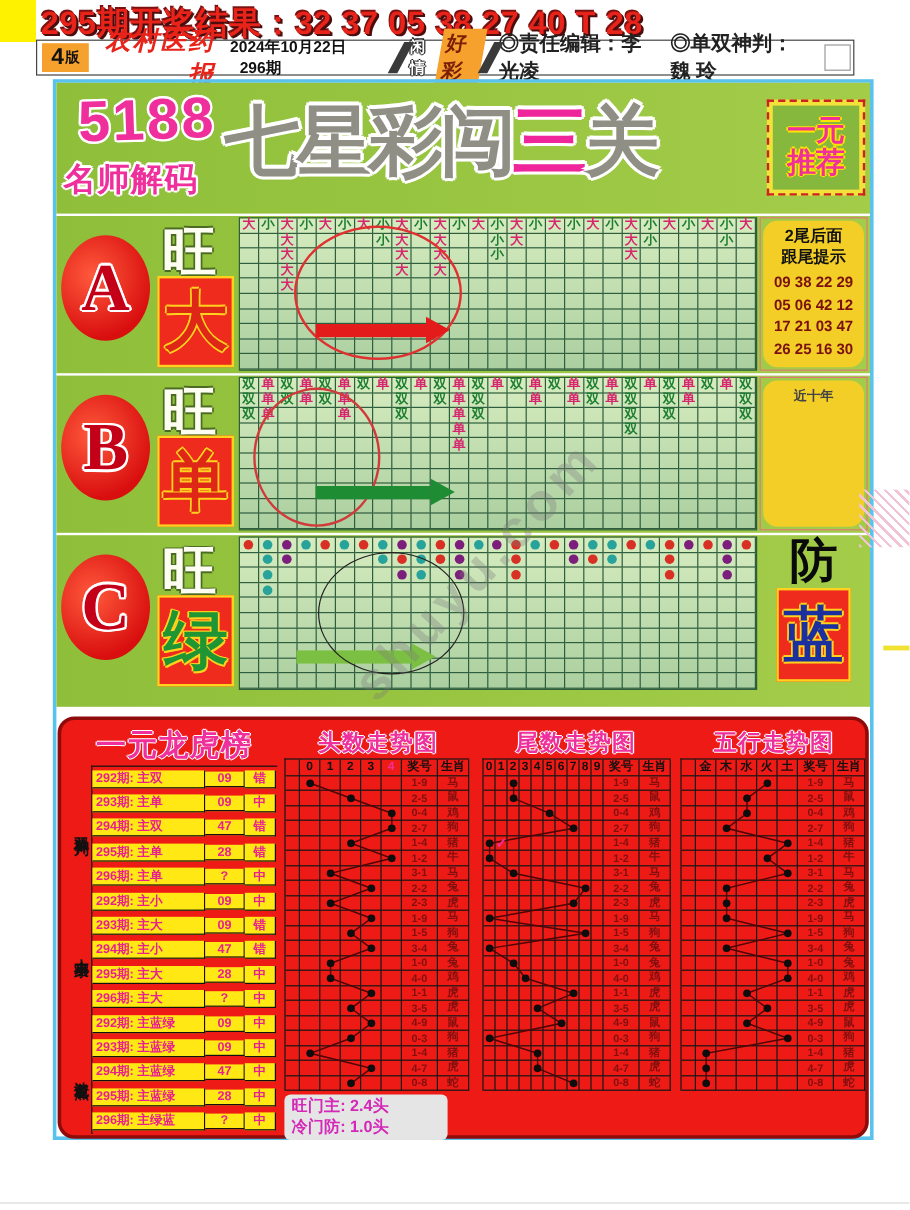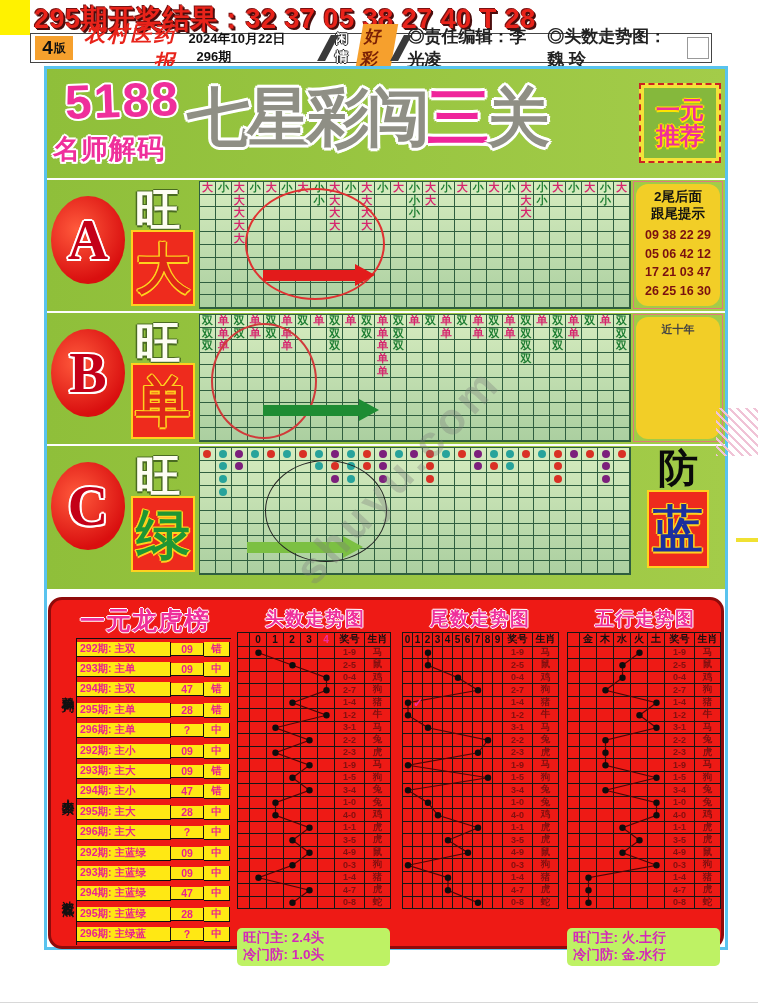--- a/index.html
+++ b/index.html
@@ -92,21 +92,21 @@
   .dc3 { width:26px; justify-content:center; }
 
   .chart { position:absolute; top:0; width:160px; height:352px; }
   .ctitle { position:absolute; top:6px; width:100%; text-align:center; font-size:19px; font-weight:bold; color:#ef2f9b; letter-spacing:1px; }
   .cgrid { position:absolute; top:32px; left:2px; display:grid; border-left:1px solid #161616; border-top:1px solid #161616; }
   .cc { border-right:1px solid #161616; border-bottom:1px solid #161616; display:flex; align-items:center; justify-content:center; overflow:hidden; }
   .chead { font-size:10px; font-weight:bold; color:#101010; }
   .clab { font-size:9px; font-weight:bold; color:#801010; }
   .czod { font-size:9.5px; font-weight:bold; color:#801010; }
   .csvg { position:absolute; top:32px; left:2px; pointer-events:none; }
-  .cfoot { position:absolute; top:328px; left:2px; width:153px; height:38px; background:#bef264; border-radius:5px; padding:2px 6px; }
+  .cfoot { position:absolute; top:312px; left:2px; width:136px; height:38px; background:#e5e5e5; border-radius:5px; padding:2px 6px; }
   .cfoot div { font-size:13.5px; font-weight:bold; color:#d428b8; line-height:1.25; white-space:nowrap; }
   .ccheck { position:absolute; color:#ef2f9b; font-size:12px; font-weight:bold; }
 
   
   #watermark { position:absolute; left:285px; top:560px; transform:rotate(-47deg); transform-origin:0 0;
     font-size:44px; font-weight:bold; color:rgba(120,120,120,0.32); letter-spacing:5px; }
   #hatch { position:absolute; left:716px; top:408px; width:42px; height:48px;
     background:repeating-linear-gradient(45deg,#f0c3d6 0 2px,transparent 2px 6px); }
   #yellowline { position:absolute; left:736px; top:538px; width:22px; height:4px; background:#f0e132; }
   #grayline { position:absolute; left:0; top:1002px; width:758px; height:1px; background:#d8d8d8; }
@@ -130,21 +130,21 @@
       <span class="iss">296期</span>
     </div>
     <div id="tab">
       <span class="stripe"></span>
       <span class="t1">闲情</span>
       <span class="t2">好彩</span>
       <span class="stripe"></span>
     </div>
     <div id="editors">
       <span>◎责任编辑：李光凌</span>
-      <span>◎头数走势图：魏 玲</span>
+      <span>◎单双神判：魏 玲</span>
     </div>
     <div id="hbox"></div>
   </div>
 
   <div id="frame">
     <div id="greenpanel">
 
       <div id="code5188" class="ow">5188</div>
       <div id="subtitle" class="ow">名师解码</div>
       <div id="promo">
@@ -1917,24 +1917,20 @@
             <circle cx="66" cy="220.75" r="3.2" fill="#0d0d0d"></circle>
             <circle cx="6" cy="233.25" r="3.2" fill="#0d0d0d"></circle>
             <circle cx="46" cy="245.75" r="3.2" fill="#0d0d0d"></circle>
             <circle cx="46" cy="258.25" r="3.2" fill="#0d0d0d"></circle>
             <circle cx="76" cy="270.75" r="3.2" fill="#0d0d0d"></circle>
           </svg>
           <span class="ccheck" style="left: 13px; top: 95.75px;">✓</span>
         </div>
       <div class="chart" style="left:514px;">
         <div class="ctitle ow1">五行走势图</div>
-        <div class="cfoot">
-          <div>旺门主: 火.土行</div>
-          <div>冷门防: 金.水行</div>
-        </div>
       <div class="cgrid" style="grid-template-columns: 12px repeat(5, 17px) 30px 26px; grid-template-rows: 13.5px repeat(21, 12.5px);">
             <div class="cc"></div>
             <div class="cc chead">金</div>
             <div class="cc chead">木</div>
             <div class="cc chead">水</div>
             <div class="cc chead">火</div>
             <div class="cc chead">土</div>
             <div class="cc chead">奖号</div>
             <div class="cc chead">生肖</div>
             <div class="cc"></div>

